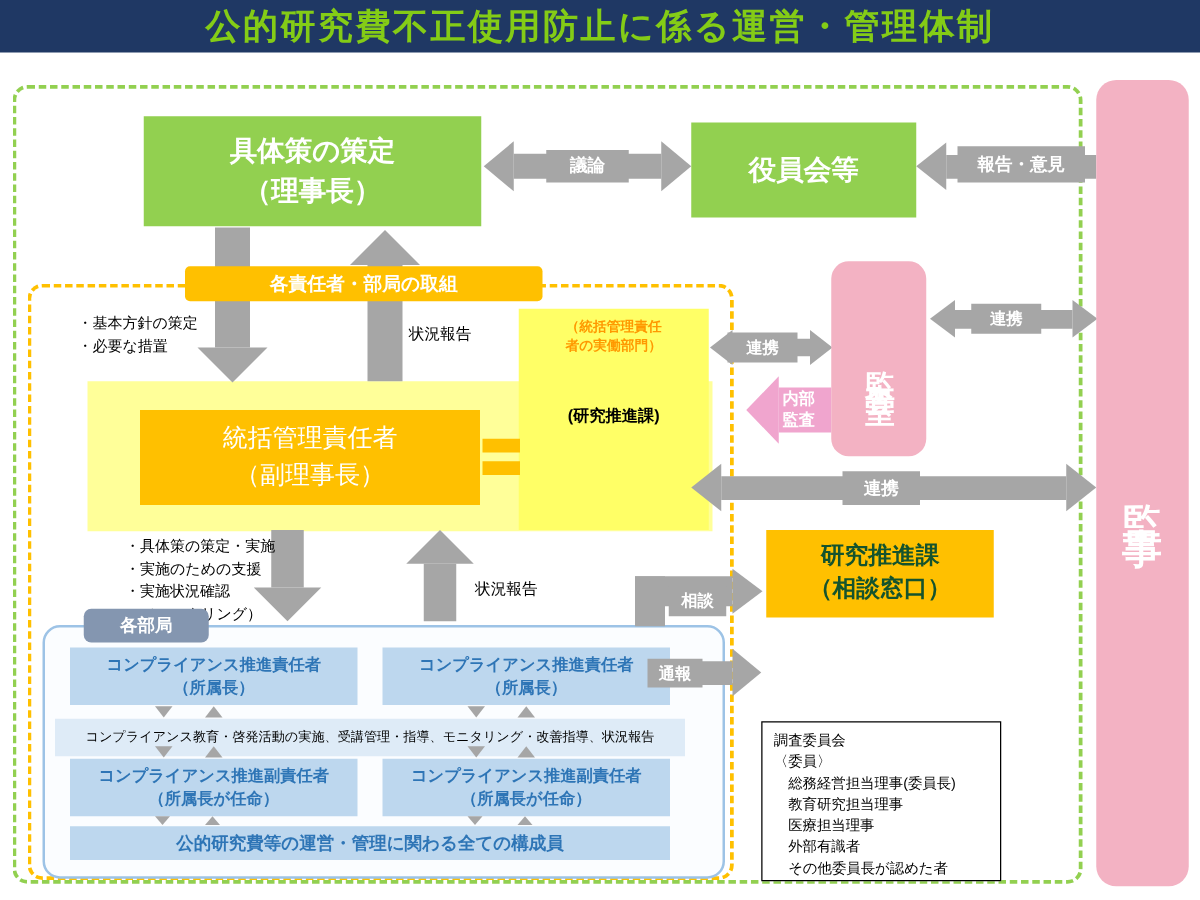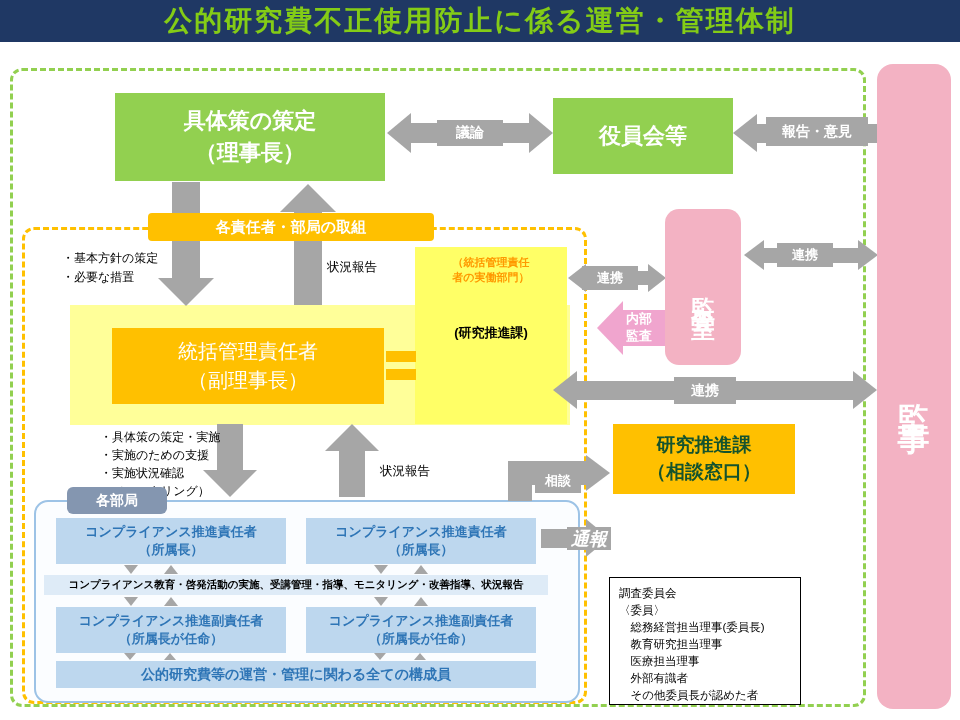--- a/index.html
+++ b/index.html
@@ -107,21 +107,21 @@
   <div class="shaft" style="left:339px;top:451px;width:26px;height:46px;"></div>
   <div class="note" style="left:380px;top:463px;font-size:12.5px;">状況報告</div>
 
   <div class="shaft" style="left:508px;top:461px;width:24px;height:40px;"></div>
   <div class="shaft" style="left:508px;top:461px;width:78px;height:24px;"></div>
   <div class="tri" style="left:586px;top:455px;border-top:18px solid transparent;border-bottom:18px solid transparent;border-left:24px solid #A6A6A6;"></div>
   <div class="albl" style="left:535px;top:469px;width:46px;height:24px;font-size:13px;">相談</div>
 
   <div class="shaft" style="left:541px;top:529px;width:45px;height:19px;"></div>
   <div class="tri" style="left:586px;top:519px;border-top:19px solid transparent;border-bottom:19px solid transparent;border-left:23px solid #A6A6A6;"></div>
-  <div class="albl" style="left:567px;top:527px;width:44px;height:23px;font-size:18px;font-style:italic;">通報</div>
+  <div class="albl" style="left:518px;top:527px;width:44px;height:23px;font-size:13px;">通報</div>
 
   <div class="box" style="left:613px;top:424px;width:182px;height:70px;background:#FFC000;color:#14532d;font-size:19px;font-weight:bold;line-height:1.4;z-index:3;">研究推進課
 （相談窓口）</div>
 
   <div class="abs" style="left:609px;top:577px;width:192px;height:128px;background:#fff;border:1.5px solid #000;z-index:3;">
     <div style="padding:7px 9px;font-size:11.5px;line-height:1.48;white-space:pre-line;color:#000;">調査委員会
 〈委員〉
 　総務経営担当理事(委員長)
 　教育研究担当理事
 　医療担当理事
@@ -130,21 +130,21 @@
   </div>
 
   <div class="abs" style="left:34px;top:500px;width:546px;height:203px;border:2px solid #9DC3E6;border-radius:14px;background:#FBFDFF;z-index:1;"></div>
   <div class="badge" style="left:38px;top:487px;width:100px;height:27px;background:#8496B0;border-radius:6px;font-size:14px;margin-left:29px;">各部局</div>
 
   <div class="box" style="left:56px;top:518px;width:230px;height:46px;background:#BDD7EE;color:#2E75B6;font-size:13px;font-weight:bold;line-height:1.4;z-index:2;">コンプライアンス推進責任者
 （所属長）</div>
   <div class="box" style="left:306px;top:518px;width:230px;height:46px;background:#BDD7EE;color:#2E75B6;font-size:13px;font-weight:bold;line-height:1.4;z-index:2;">コンプライアンス推進責任者
 （所属長）</div>
 
-  <div class="box" style="left:44px;top:575px;width:504px;height:20px;background:#DEEBF7;color:#000;font-size:10.5px;font-weight:bold;z-index:2;">コンプライアンス教育・啓発活動の実施、受講管理・指導、モニタリング・改善指導、状況報告</div>
+  <div class="box" style="left:44px;top:575px;width:504px;height:30px;background:#DEEBF7;color:#000;font-size:10.5px;font-weight:normal;z-index:2;">コンプライアンス教育・啓発活動の実施、受講管理・指導、モニタリング・改善指導、状況報告</div>
 
   <div class="box" style="left:56px;top:607px;width:230px;height:46px;background:#BDD7EE;color:#2E75B6;font-size:13px;font-weight:bold;line-height:1.4;z-index:2;">コンプライアンス推進副責任者
 （所属長が任命）</div>
   <div class="box" style="left:306px;top:607px;width:230px;height:46px;background:#BDD7EE;color:#2E75B6;font-size:13px;font-weight:bold;line-height:1.4;z-index:2;">コンプライアンス推進副責任者
 （所属長が任命）</div>
 
   <div class="box" style="left:56px;top:661px;width:480px;height:27px;background:#BDD7EE;color:#2E75B6;font-size:14px;font-weight:bold;z-index:2;">公的研究費等の運営・管理に関わる全ての構成員</div>
 
   <div class="tri" style="left:124px;top:565px;border-left:7px solid transparent;border-right:7px solid transparent;border-top:9px solid #A6A6A6;"></div>
   <div class="tri" style="left:164px;top:565px;border-left:7px solid transparent;border-right:7px solid transparent;border-bottom:9px solid #A6A6A6;"></div>

